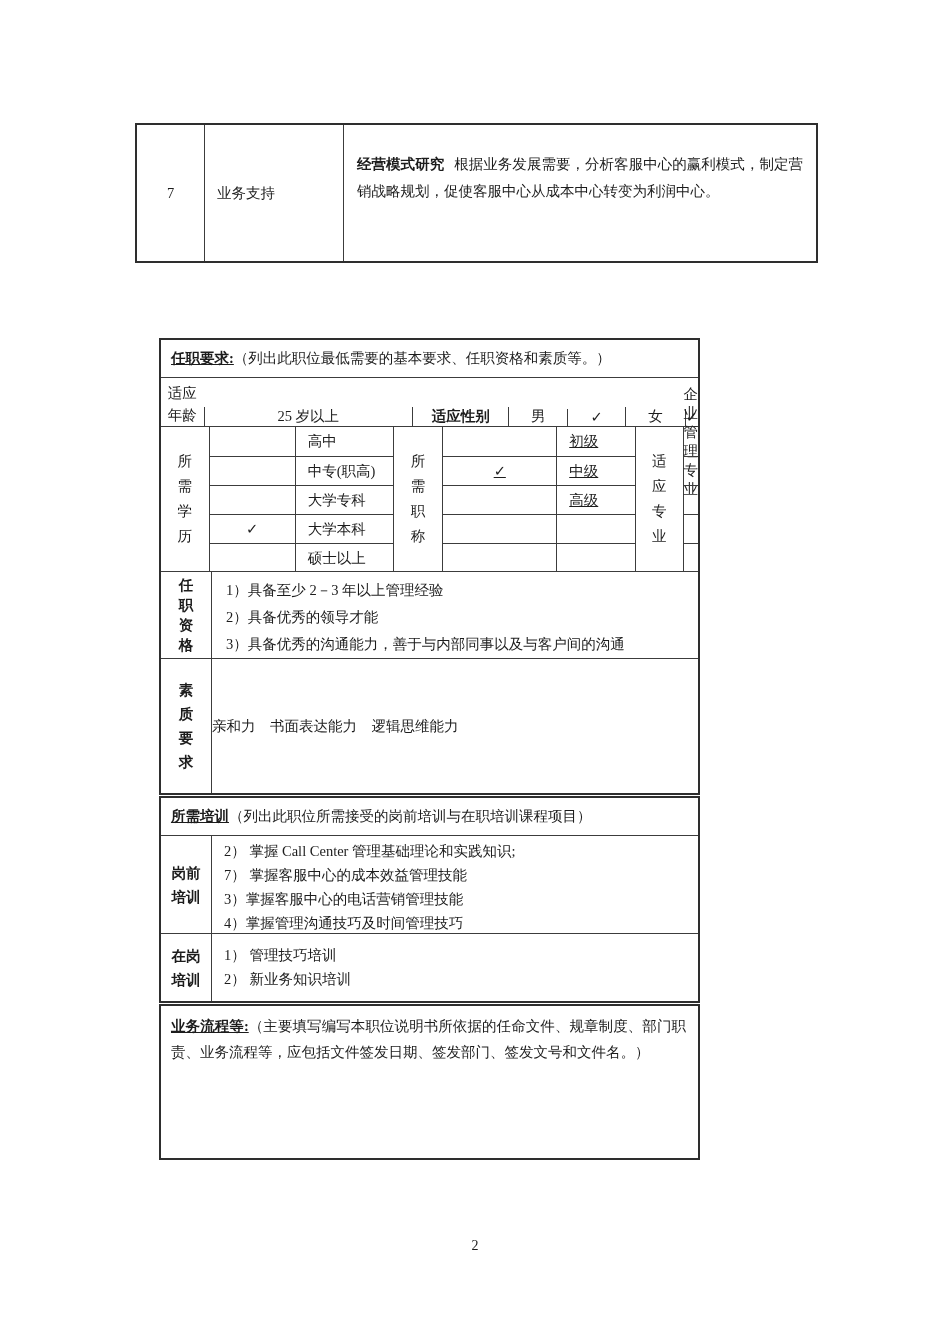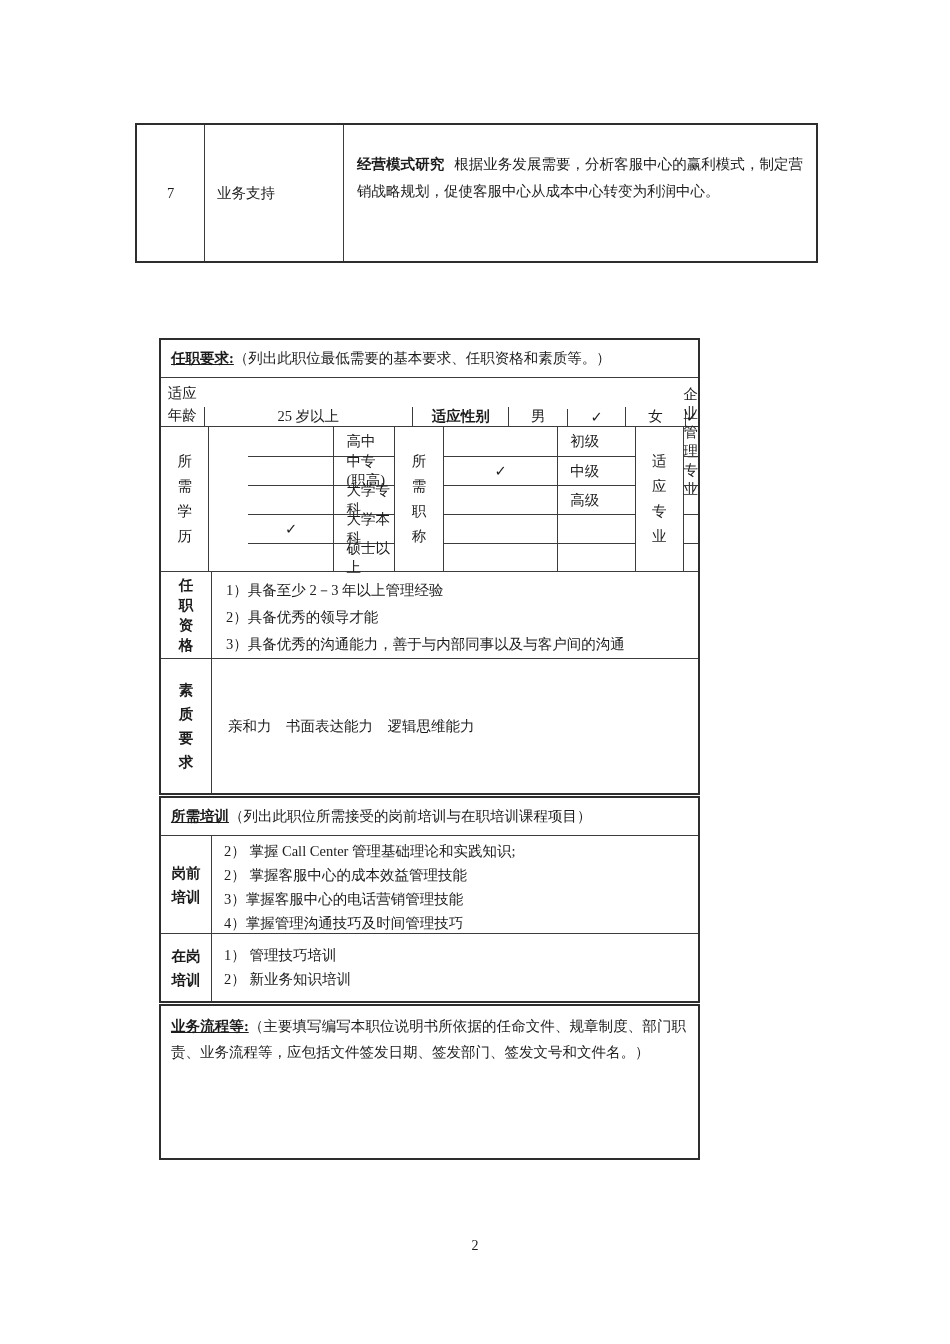--- a/index.html
+++ b/index.html
@@ -73,39 +73,39 @@
   .gender-label { width: 113px; font-weight: bold; }
   .g-male { width: 69px; }
   .g-male-chk { width: 68px; }
   .g-female { width: 70px; }
   .g-female-chk { flex: 1; }
 
   
   .band-edu { height: 145px; }
   .band-edu .vlabel { line-height: 25px; }
   .grid5 { display: grid; grid-auto-rows: 29px; }
-  .grid-edu { width: 193px; grid-template-columns: 85px 1fr; padding-left: 39px; }
-  .grid-title { width: 202px; grid-template-columns: 113px 1fr; }
+  .grid-edu { width: 193px; grid-template-columns: 85px 1fr; }
+  .grid-title { width: 202px; grid-template-columns: 113px 1fr; text-decoration: underline; }
   .grid-major { flex: 1; grid-template-columns: 1fr; }
   .vlabel-title { width: 52px; }
   .grid5 > div { border-top: 1px solid #3c3c3c; display: flex; align-items: center; }
   .grid5 > div.r0 { border-top: none; }
   .grid5 > div.namecol { border-left: 1px solid #3c3c3c; padding-left: 12px; }
   .grid5 > div.chkcol { justify-content: center; }
   .grid5 > div.majorcol { justify-content: center; }
 
   
   .band-qual { height: 87px; }
   .band-qual .vlabel { line-height: 20px; }
   .qual-content { flex: 1; padding: 5px 0 0 14px; line-height: 27px; }
 
   
   .band-quality { height: 135px; }
   .band-quality .vlabel { line-height: 24px; }
-  .quality-content { flex: 1; display: flex; align-items: center; padding-left: 16px; }
+  .quality-content { flex: 1; display: flex; align-items: center; }
 
   
   .band-prejob { height: 98px; }
   .band-onjob { height: 68px; }
   .train-label {
     width: 50px;
     display: flex; align-items: center; justify-content: center;
     text-align: center; white-space: pre-line; line-height: 24px;
     font-weight: bold;
   }
@@ -235,21 +235,21 @@
       <div class="band section-head">
         <span class="t">所需培训</span>
           <span>（列出此职位所需接受的岗前培训与在职培训课程项目）</span>
       </div>
 
       <div class="band band-prejob">
         <div class="c train-label">岗前
 培训</div>
         <div class="c train-content">
           <div>2） 掌握 Call Center 管理基础理论和实践知识;</div>
-          <div>2） 掌握客服中心的成本效益管理技能</div>
+          <div>7） 掌握客服中心的成本效益管理技能</div>
           <div>3）掌握客服中心的电话营销管理技能</div>
           <div>4）掌握管理沟通技巧及时间管理技巧</div>
         </div>
       </div>
 
       <div class="band band-onjob">
         <div class="c train-label">在岗
 培训</div>
         <div class="c train-content">
           <div>1） 管理技巧培训</div>

